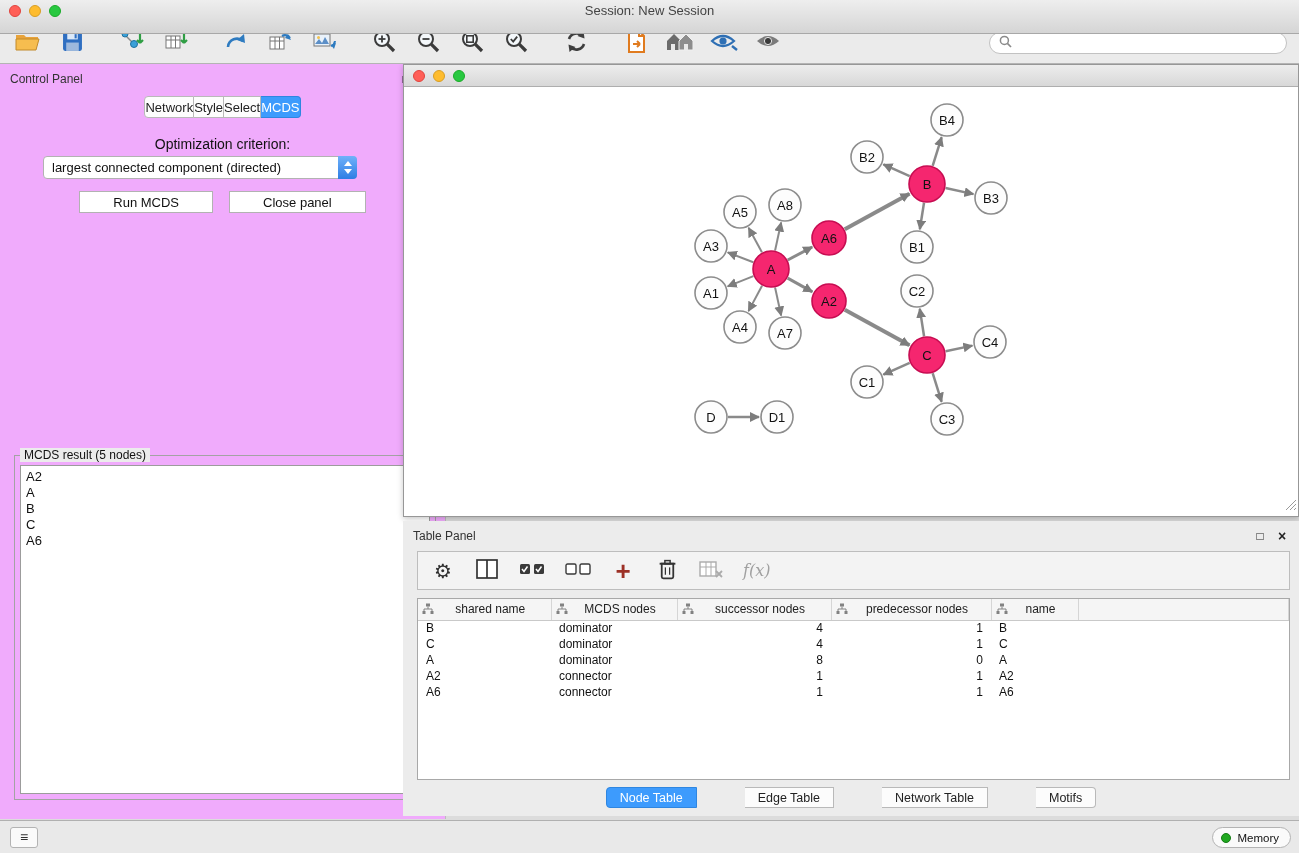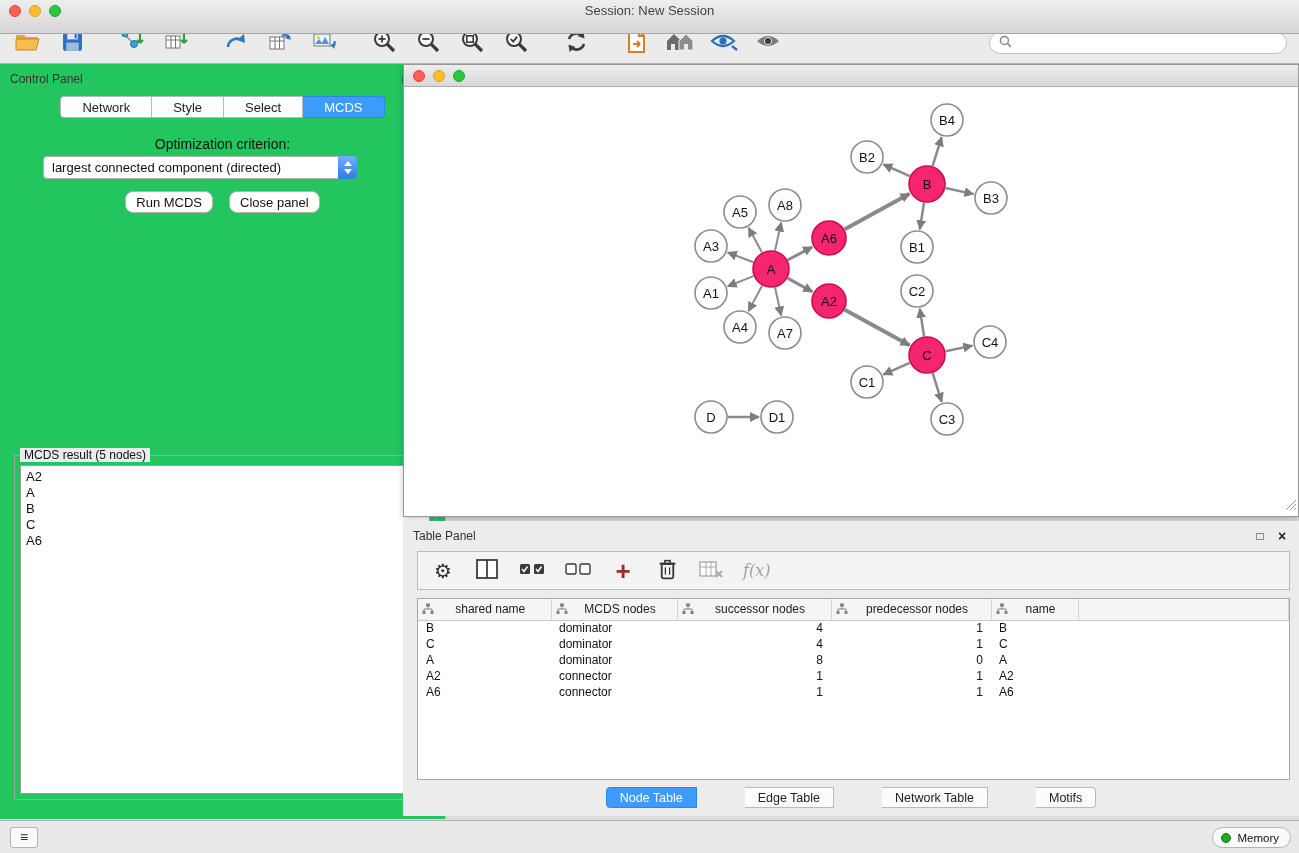--- a/index.html
+++ b/index.html
@@ -23,51 +23,51 @@
   .tb-group { display:flex; align-items:center; gap:12px; margin-right:28px; }
   .tb-btn { width:32px; height:32px; display:flex; align-items:center; justify-content:center;
     background:transparent; border:none; cursor:pointer; }
   .search-wrap { margin-left:auto; width:298px; height:22px; background:#fff;
     border:1px solid #c2c2c2; border-radius:12px; display:flex; align-items:center; padding:0 9px; }
   .search-wrap input { border:none; outline:none; flex:1; font-size:12px; margin-left:6px;
     background:transparent; font-family:inherit; }
 
   
   .control-panel { position:absolute; left:0; top:64px; width:446px; bottom:34px;
-    background:#22c55e; border-right:1px solid #bdbdbd; }
+    background:#f0abfc; border-right:1px solid #bdbdbd; }
   .panel-title { position:absolute; left:10px; top:8px; font-size:12px; color:#333; }
   .panel-icon-btn { position:absolute; top:6px; width:18px; height:18px; border:none; background:none;
     font-size:12px; color:#222; cursor:pointer; line-height:18px; text-align:center; padding:0; }
   .pi-float { right:30px; }
   .pi-close { right:8px; font-weight:bold; font-size:14px; }
 
   .cp-tabs { position:absolute; top:32px; left:0; right:0; display:flex; justify-content:center; }
-  .cp-tab { height:22px; padding:0 21px; font-size:13px; background:#fdfdfd;
+  .cp-tab { height:22px; padding:0 0; font-size:13px; background:#fdfdfd;
     border:1px solid #b9b9b9; border-left:none; color:#222; cursor:pointer; font-family:inherit; }
   .cp-tab:first-child { border-left:1px solid #b9b9b9; border-radius:4px 0 0 4px; }
   .cp-tab:last-child { border-radius:0 4px 4px 0; }
   .cp-tab.active { background:#3d9bfd; border-color:#2f86e0; color:#fff; }
 
   .cp-opt-label { position:absolute; top:72px; left:0; right:0; text-align:center;
     font-size:14px; color:#111; }
   .cp-dropdown { position:absolute; left:43px; top:92px; width:314px; height:23px; background:#fff;
     border:1px solid #b2b2b2; border-radius:4px; display:flex; align-items:center; cursor:pointer; }
   .dd-text { flex:1; font-size:13px; padding-left:8px; color:#111; white-space:nowrap; overflow:hidden; }
   .dd-stepper { width:19px; height:23px; margin:-1px -1px -1px 0; border-radius:0 4px 4px 0;
     background:linear-gradient(#6fb1fa,#2d7de4); display:flex; flex-direction:column;
     align-items:center; justify-content:center; gap:3px; }
   .dd-up   { width:0; height:0; border-left:4px solid transparent; border-right:4px solid transparent;
     border-bottom:5px solid #fff; }
   .dd-down { width:0; height:0; border-left:4px solid transparent; border-right:4px solid transparent;
     border-top:5px solid #fff; }
 
   .cp-buttons { position:absolute; top:127px; left:0; right:0; display:flex;
     justify-content:center; gap:16px; }
-  .btn { height:22px; padding:0 10px; font-size:13px; background:#fff; border:1px solid #b2b2b2;
-    border-radius:8px; color:#111; cursor:pointer; font-family:inherit; }
+  .btn { height:22px; padding:0 33px; font-size:13px; background:#fff; border:1px solid #b2b2b2;
+    border-radius:0; color:#111; cursor:pointer; font-family:inherit; }
 
   .result-box { position:absolute; left:14px; right:9px; top:391px; bottom:19px;
     border:1px solid #a3a3a3; }
   .result-legend { position:absolute; top:-8px; left:5px; background:#ececec; padding:0 4px;
     font-size:12px; color:#111; }
   .result-list { position:absolute; left:5px; right:5px; top:9px; bottom:5px; background:#fff;
     border:1px solid #9c9c9c; overflow:auto; padding:3px 5px; }
   .result-item { font-size:13px; line-height:16px; color:#111; }
 
   

